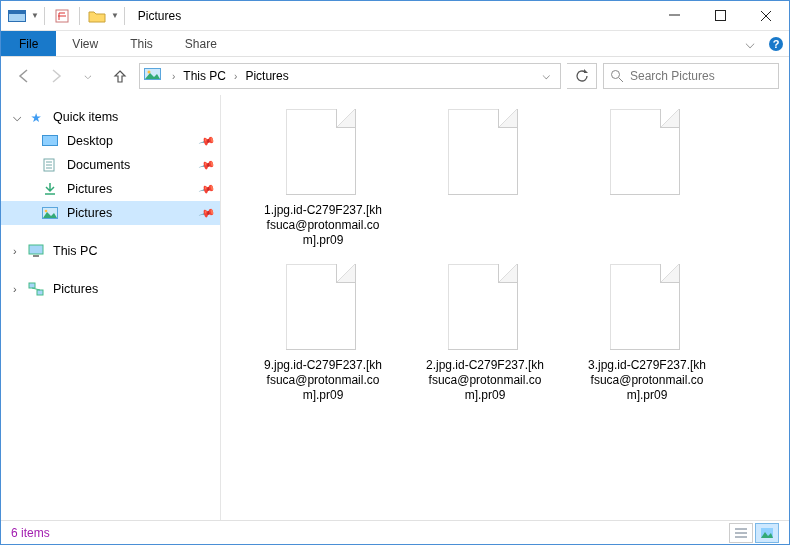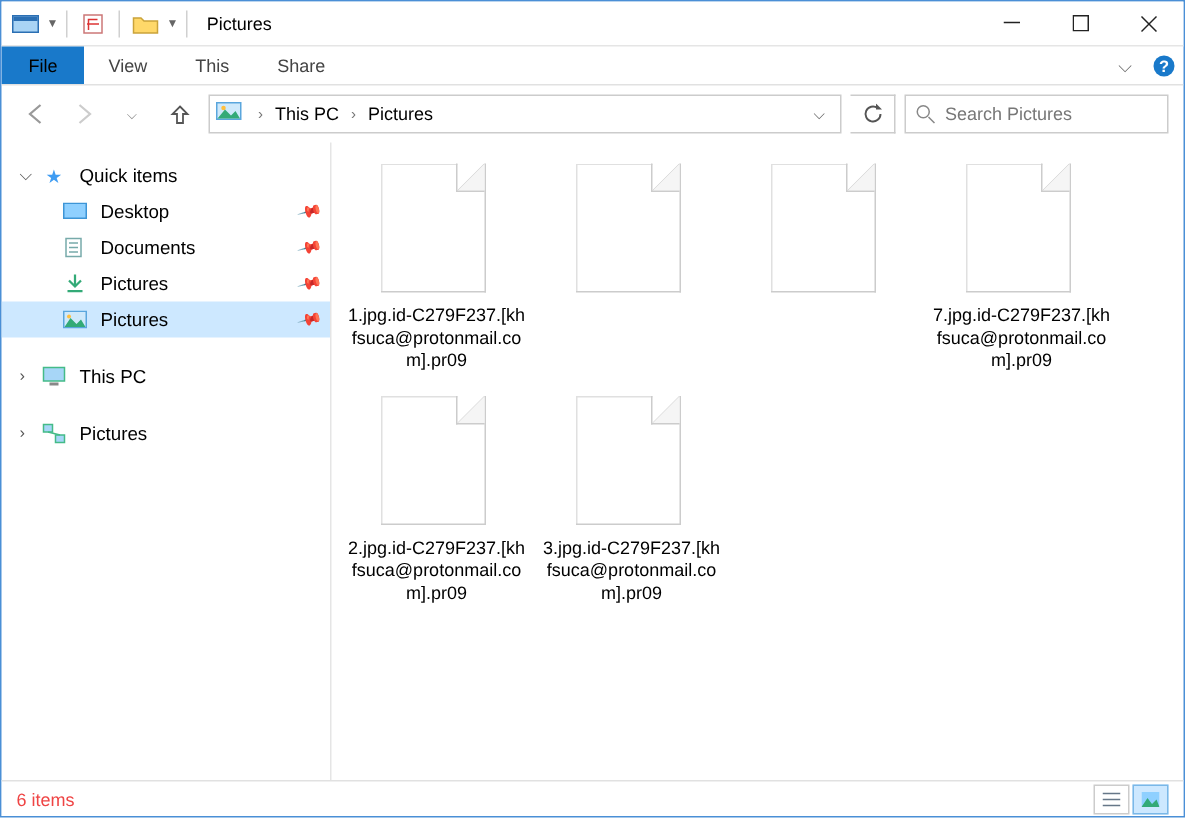--- a/index.html
+++ b/index.html
@@ -39,28 +39,28 @@
 .side-head, .side-item { display: flex; align-items: center; padding: 3px 6px 3px 12px; font-size: 12.5px; color: #000; cursor: pointer; height: 24px; }
 .side-item { padding-left: 40px; }
 .side-head .chev { width: 14px; color: #555; font-size: 11px; }
 .side-icon { width: 18px; height: 16px; margin-right: 8px; display: flex; align-items: center; justify-content: center; }
 .pin { margin-left: auto; color: #999; font-size: 11px; transform: rotate(30deg); }
 .side-item.selected { background: #cde8ff; }
 
 
 .content { flex: 1; padding: 14px 10px; position: relative; }
 .grid { display: flex; flex-wrap: wrap; gap: 16px 10px; align-content: flex-start; }
-.file { width: 120px; display: flex; flex-direction: column; align-items: center; text-align: center; }
+.file { width: 120px; display: flex; flex-direction: column; align-items: center; text-align: center; margin-left: 32px; }
 .file-thumb { width: 74px; height: 90px; position: relative; margin-bottom: 4px; }
 .page { width: 70px; height: 86px; background: #fff; border: 1px solid #ccc; border-left: none; border-top: none; box-shadow: inset 1px 1px 0 #e0e0e0; position: relative; }
 .page::before { content: ""; position: absolute; top: 0; right: 0; width: 18px; height: 18px; background: linear-gradient(135deg, #fff 48%, #ddd 50%, #f5f5f5 52%); border-left: 1px solid #ccc; border-bottom: 1px solid #ccc; }
 .file-label { font-size: 12px; color: #000; line-height: 1.25; word-break: break-all; max-width: 120px; }
 
 
-.statusbar { position: absolute; bottom: 0; left: 0; right: 0; height: 24px; border-top: 1px solid #e1e1e1; background: #fff; display: flex; align-items: center; padding: 0 10px; font-size: 12px; color: #ef4444; text-align: center; }
+.statusbar { position: absolute; bottom: 0; left: 0; right: 0; height: 24px; border-top: 1px solid #e1e1e1; background: #fff; display: flex; align-items: center; padding: 0 10px; font-size: 12px; color: #a21caf; text-align: center; }
 .view-toggles { margin-left: auto; display: flex; gap: 2px; }
 .vt { width: 24px; height: 20px; border: 1px solid #ccc; display: flex; align-items: center; justify-content: center; }
 .vt.active { background: #cde8ff; border-color: #7ab8e8; }
 
 .star { color:#3f9cf2; }
 .blue { fill:#3d95d6; }
 
 svg { display: block; }
 </style>
 </head>
@@ -274,21 +274,21 @@
         </div>
         <div class="file">
           <div class="file-thumb">
             <div class="page"></div>
           </div>
         </div>
         <div class="file">
           <div class="file-thumb">
             <div class="page"></div>
           </div>
-          <div class="file-label">7.jpg.id-C279F237.[khfsuca@protonmail.com].pr09</div>
+          <div class="file-label">9.jpg.id-C279F237.[khfsuca@protonmail.com].pr09</div>
         </div>
         <div class="file">
           <div class="file-thumb">
             <div class="page"></div>
           </div>
           <div class="file-label">2.jpg.id-C279F237.[khfsuca@protonmail.com].pr09</div>
         </div>
         <div class="file">
           <div class="file-thumb">
             <div class="page"></div>

